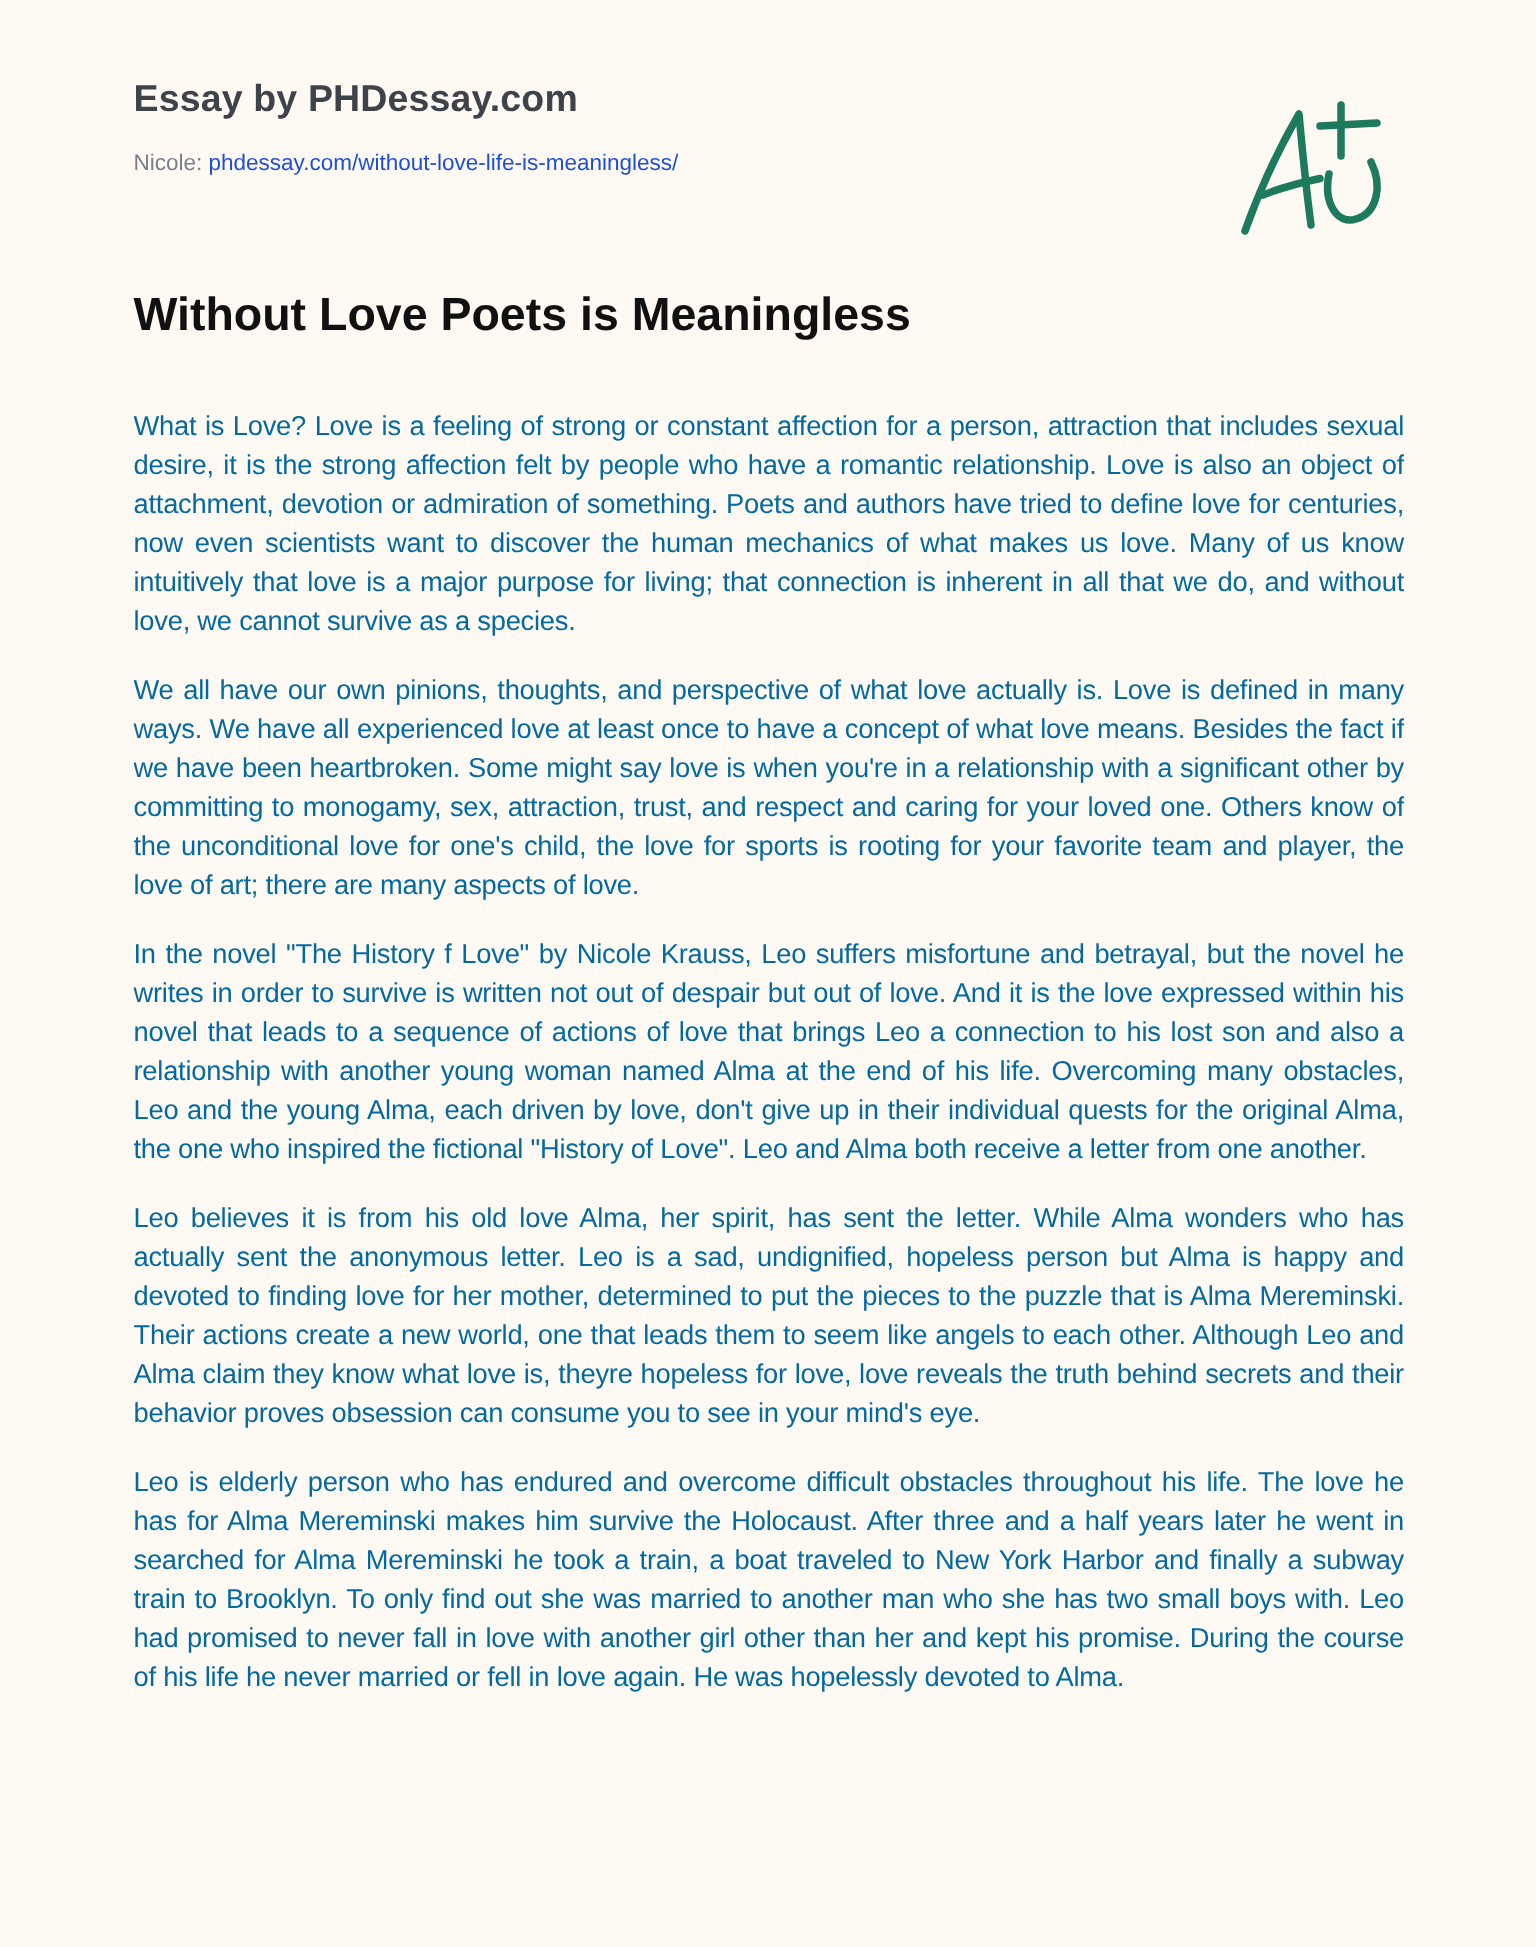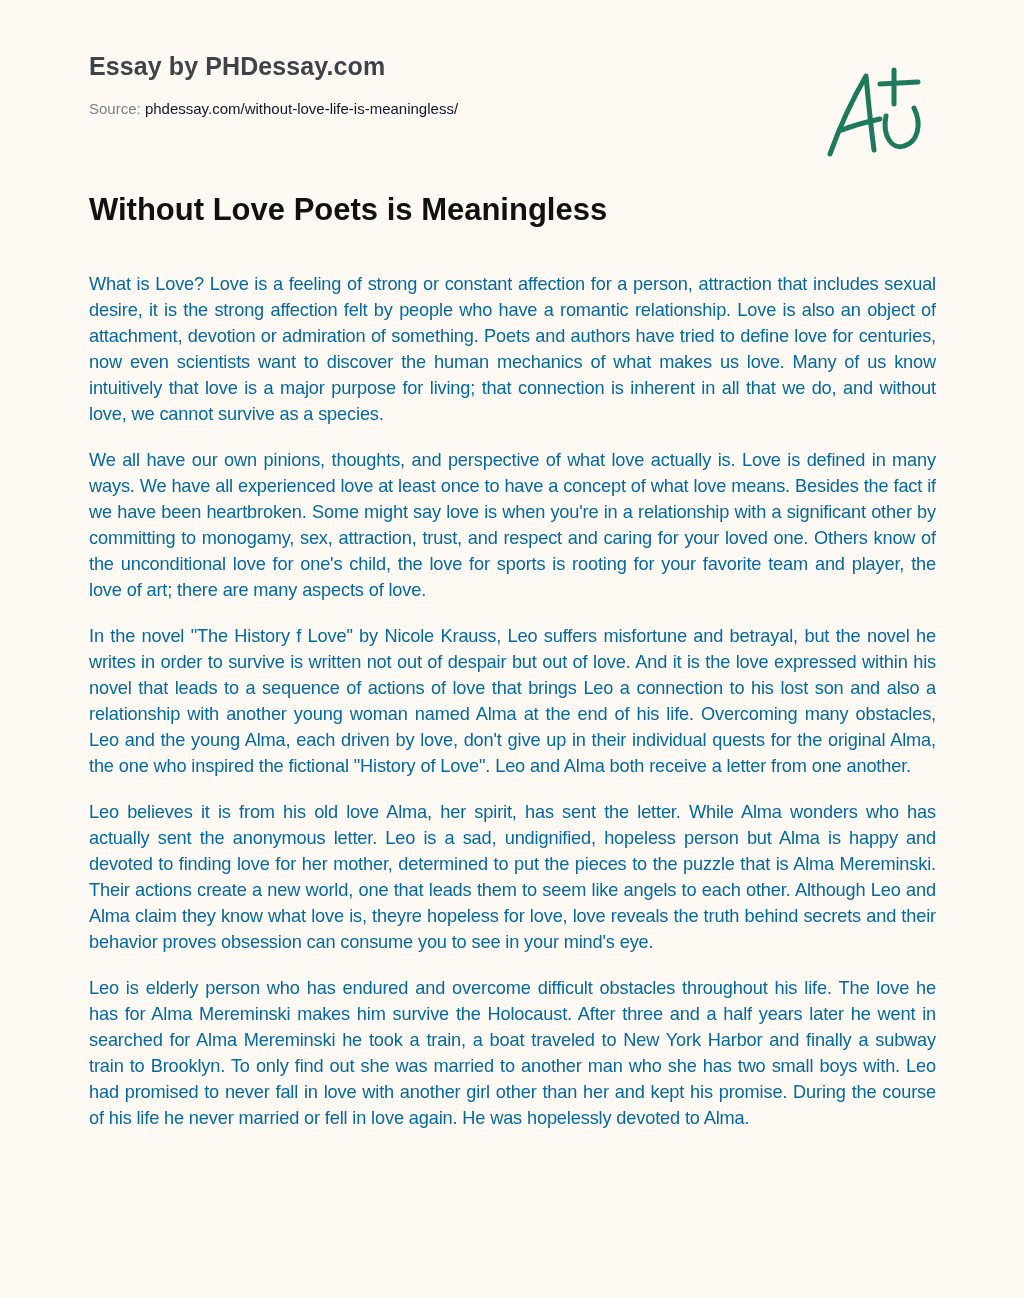--- a/index.html
+++ b/index.html
@@ -34,21 +34,21 @@
       line-height: 32px;
       margin: 0;
     }
     .source-line {
       margin-top: 17px;
       font-size: 15px;
       line-height: 20px;
       color: #7a7f85;
     }
     .source-link {
-      color: #0f172a;
+      color: #1d4ed8;
       text-decoration: none;
     }
     .logo {
       position: absolute;
       left: 822px;
       top: 62px;
       width: 110px;
       height: 100px;
     }
     .essay-title {
@@ -79,21 +79,21 @@
     }
   </style>
 </head>
 <body>
 
 <div class="page">
 
   <header class="site-header">
     <h2 class="site-title">Essay by PHDessay.com</h2>
     <div class="source-line">
-      <span>Source:</span>
+      <span>Nicole:</span>
       <a class="source-link">phdessay.com/without-love-life-is-meaningless/</a>
     </div>
   </header>
 
   <div class="logo">
     <svg width="110" height="100" viewBox="0 0 110 100" xmlns="http://www.w3.org/2000/svg">
       <g fill="none" stroke="#1d7a5d" stroke-width="5" stroke-linecap="round" stroke-linejoin="round">
 
         <path d="M8 92 C 18 64, 30 38, 44 14 C 46 36, 48 58, 52 88"></path>
         <path d="M20 68 C 30 64, 44 60, 58 57"></path>

